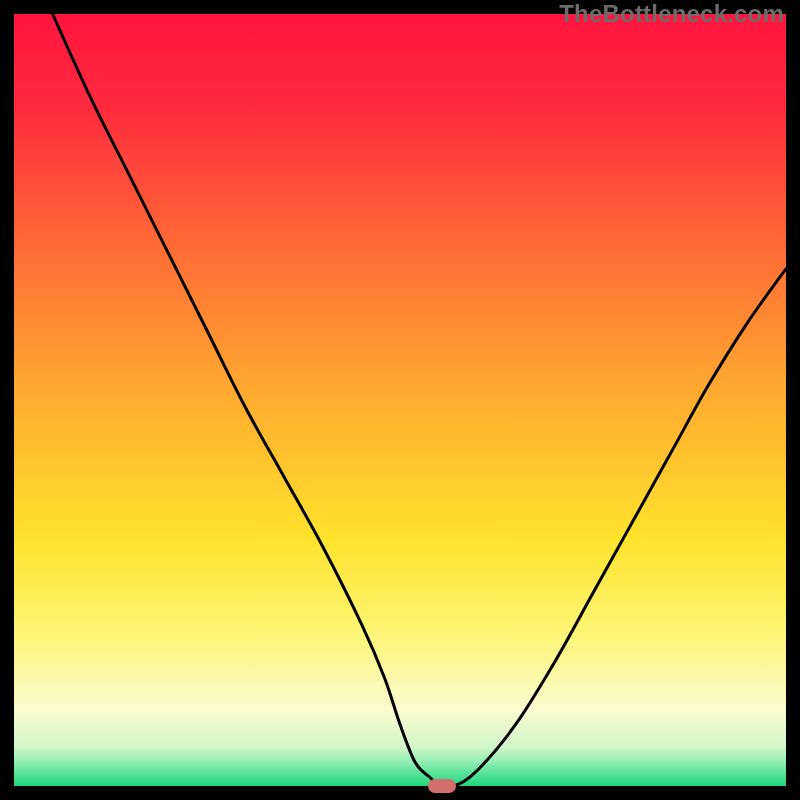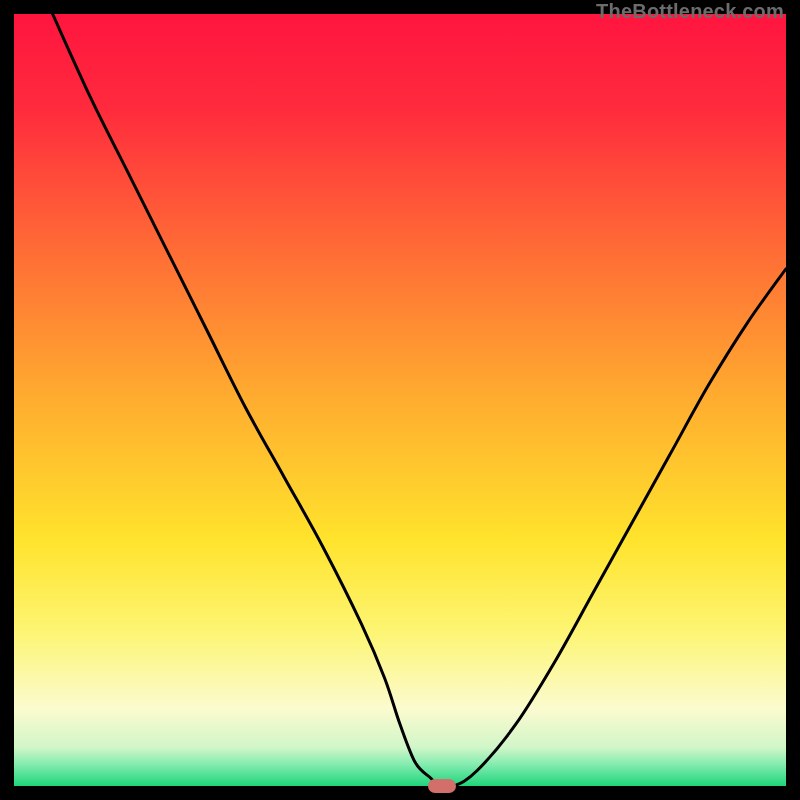--- a/index.html
+++ b/index.html
@@ -23,21 +23,21 @@
     left: 14px;
     top: 14px;
     width: 772px;
     height: 772px;
   }
   .watermark {
     position: absolute;
     top: 0px;
     right: 16px;
     font-family: Arial, Helvetica, sans-serif;
-    font-size: 20px;
+    font-size: 24px;
     font-weight: 600;
     color: #6c6c6c;
     letter-spacing: 0.2px;
   }
   .marker {
     position: absolute;
     width: 28px;
     height: 14px;
     border-radius: 7px;
     transform: translate(-50%, -50%);

